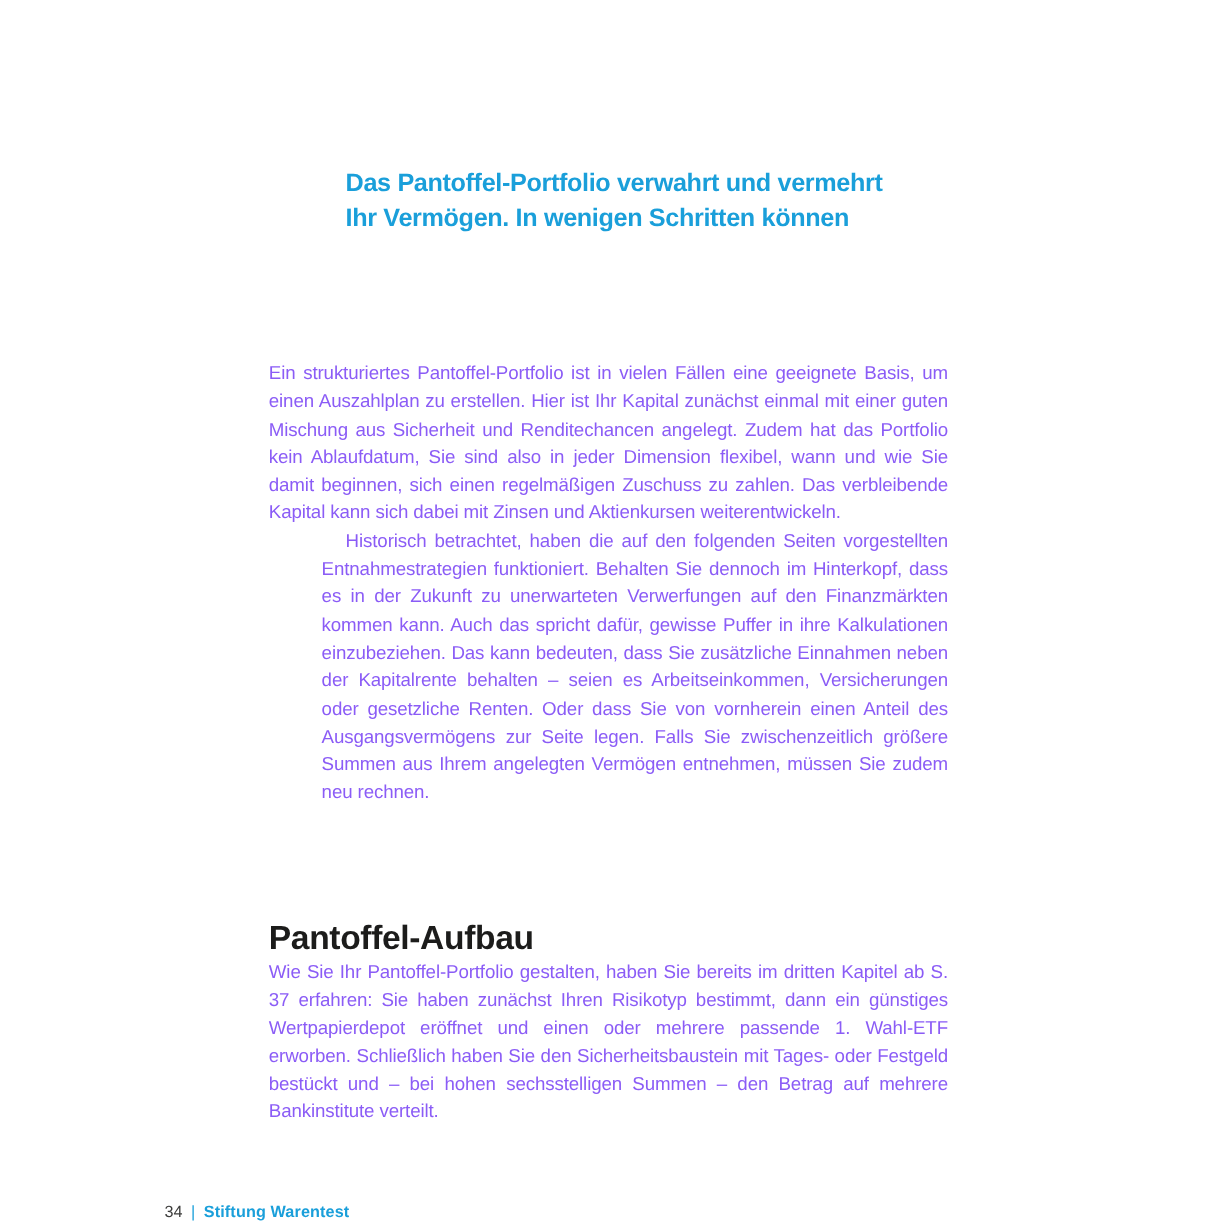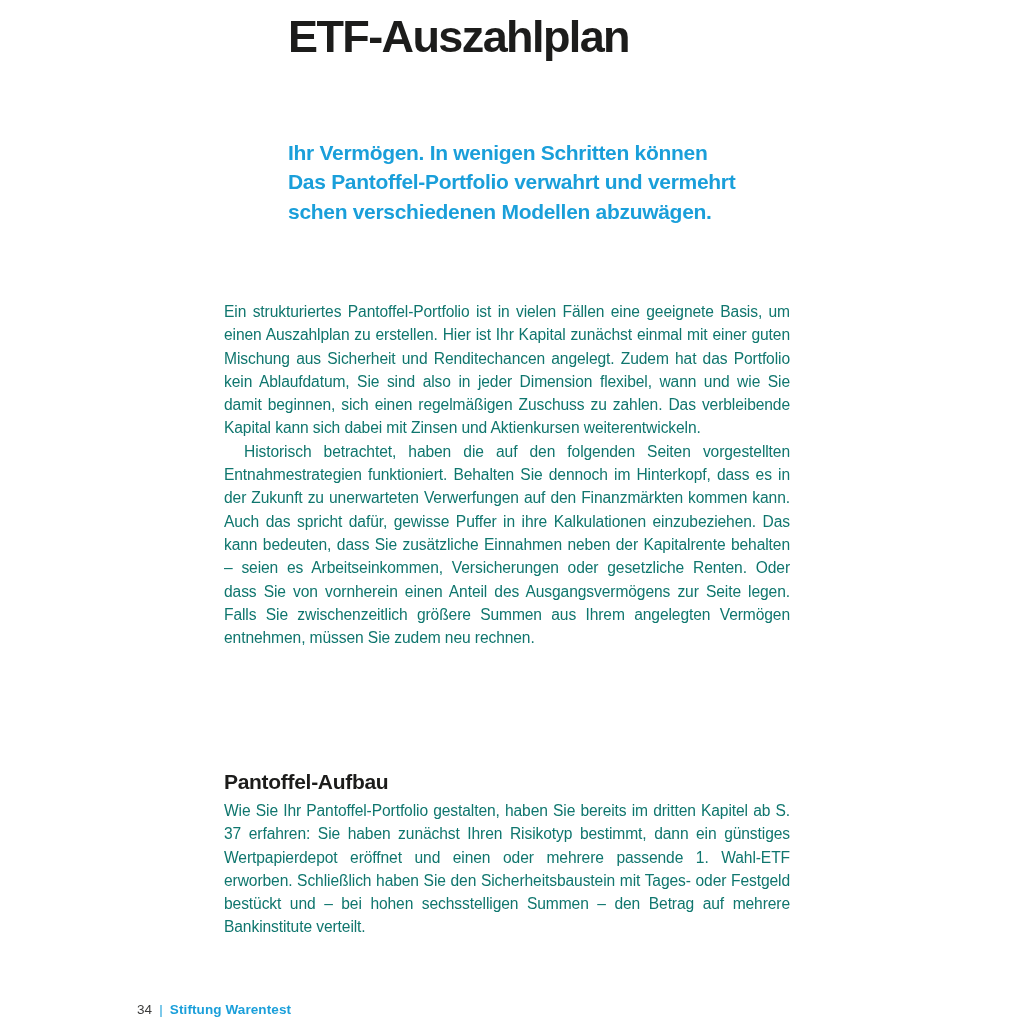--- a/index.html
+++ b/index.html
@@ -32,58 +32,56 @@
   .lead .ll { display: block; white-space: nowrap; }
   
   .body-col {
     position: absolute; left: 224px; top: 300px; width: 566px;
   }
   .section {
     position: absolute; left: 224px; top: 770px; width: 566px;
   }
   .body-text {
     margin: 0;
-    color: #0f766e;
+    color: #8b5cf6;
     font-size: 15.6px;
     line-height: 23.3px;
     letter-spacing: -0.1px;
     text-align: justify;
     hyphens: manual;
   }
-  .body-text.indent { text-indent: 20px; }
+  .body-text.indent { text-indent: 20px; margin-left: 44px; }
   .section-heading {
     margin: 0 0 5px 0;
     color: #1c1c1b;
-    font-size: 21px; font-weight: bold;
+    font-size: 28px; font-weight: bold;
     letter-spacing: -0.3px;
     line-height: 24px;
   }
   
   .footer {
     position: absolute; left: 137px; top: 1002px;
     font-size: 13.5px; color: #3c3c3b;
     letter-spacing: 0.1px;
     white-space: nowrap;
   }
   .footer .sep { color: #1a9fda; margin: 0 7px; font-weight: normal; }
   .footer .pub { color: #1a9fda; font-weight: bold; }
 </style>
 </head>
 <body>
 
 <div class="page">
 
   <h1 class="title">
-    <span class="tl">ETF-Auszahlplan</span>
   </h1>
 
   <div class="lead">
+    <span class="ll">Das Pantoffel-Portfolio verwahrt und vermehrt</span>
     <span class="ll">Ihr Vermögen. In wenigen Schritten können</span>
-    <span class="ll">Das Pantoffel-Portfolio verwahrt und vermehrt</span>
-    <span class="ll">schen verschiedenen Modellen abzuwägen.</span>
   </div>
 
   <div class="body-col">
     <p class="body-text">Ein strukturiertes Pantoffel-Portfolio ist in vielen Fällen eine geeignete Basis, um einen Auszahlplan zu erstellen. Hier ist Ihr Kapital zunächst einmal mit einer guten Mischung aus Sicherheit und Rendite­chancen angelegt. Zudem hat das Portfolio kein Ablaufdatum, Sie sind also in jeder Dimension flexibel, wann und wie Sie damit beginnen, sich einen regelmäßigen Zuschuss zu zahlen. Das verbleibende Kapital kann sich dabei mit Zinsen und Aktienkursen weiter­entwickeln.</p>
     <p class="body-text indent">Historisch betrachtet, haben die auf den folgenden Seiten vorgestell­ten Entnahme­strategien funktioniert. Behalten Sie dennoch im Hinter­kopf, dass es in der Zukunft zu unerwarteten Verwerfungen auf den Finanzmärkten kommen kann. Auch das spricht dafür, gewisse Puffer in ihre Kalkulationen einzubeziehen. Das kann bedeuten, dass Sie zusätzli­che Einnahmen neben der Kapitalrente behalten – seien es Arbeitsein­kommen, Versicherungen oder gesetzliche Renten. Oder dass Sie von vornherein einen Anteil des Ausgangs­vermögens zur Seite legen. Falls Sie zwischen­zeitlich größere Summen aus Ihrem angelegten Vermögen entnehmen, müssen Sie zudem neu rechnen.</p>
   </div>
 
   <div class="section">
     <h2 class="section-heading">Pantoffel-Aufbau</h2>
     <p class="body-text">Wie Sie Ihr Pantoffel-Portfolio gestalten, haben Sie bereits im dritten Ka­pitel ab S. 37 erfahren: Sie haben zunächst Ihren Risikotyp bestimmt, dann ein günstiges Wertpapier­depot eröffnet und einen oder mehrere passende 1. Wahl-ETF erworben. Schließlich haben Sie den Sicherheits­baustein mit Tages- oder Festgeld bestückt und – bei hohen sechsstelli­gen Summen – den Betrag auf mehrere Bankinstitute verteilt.</p>

